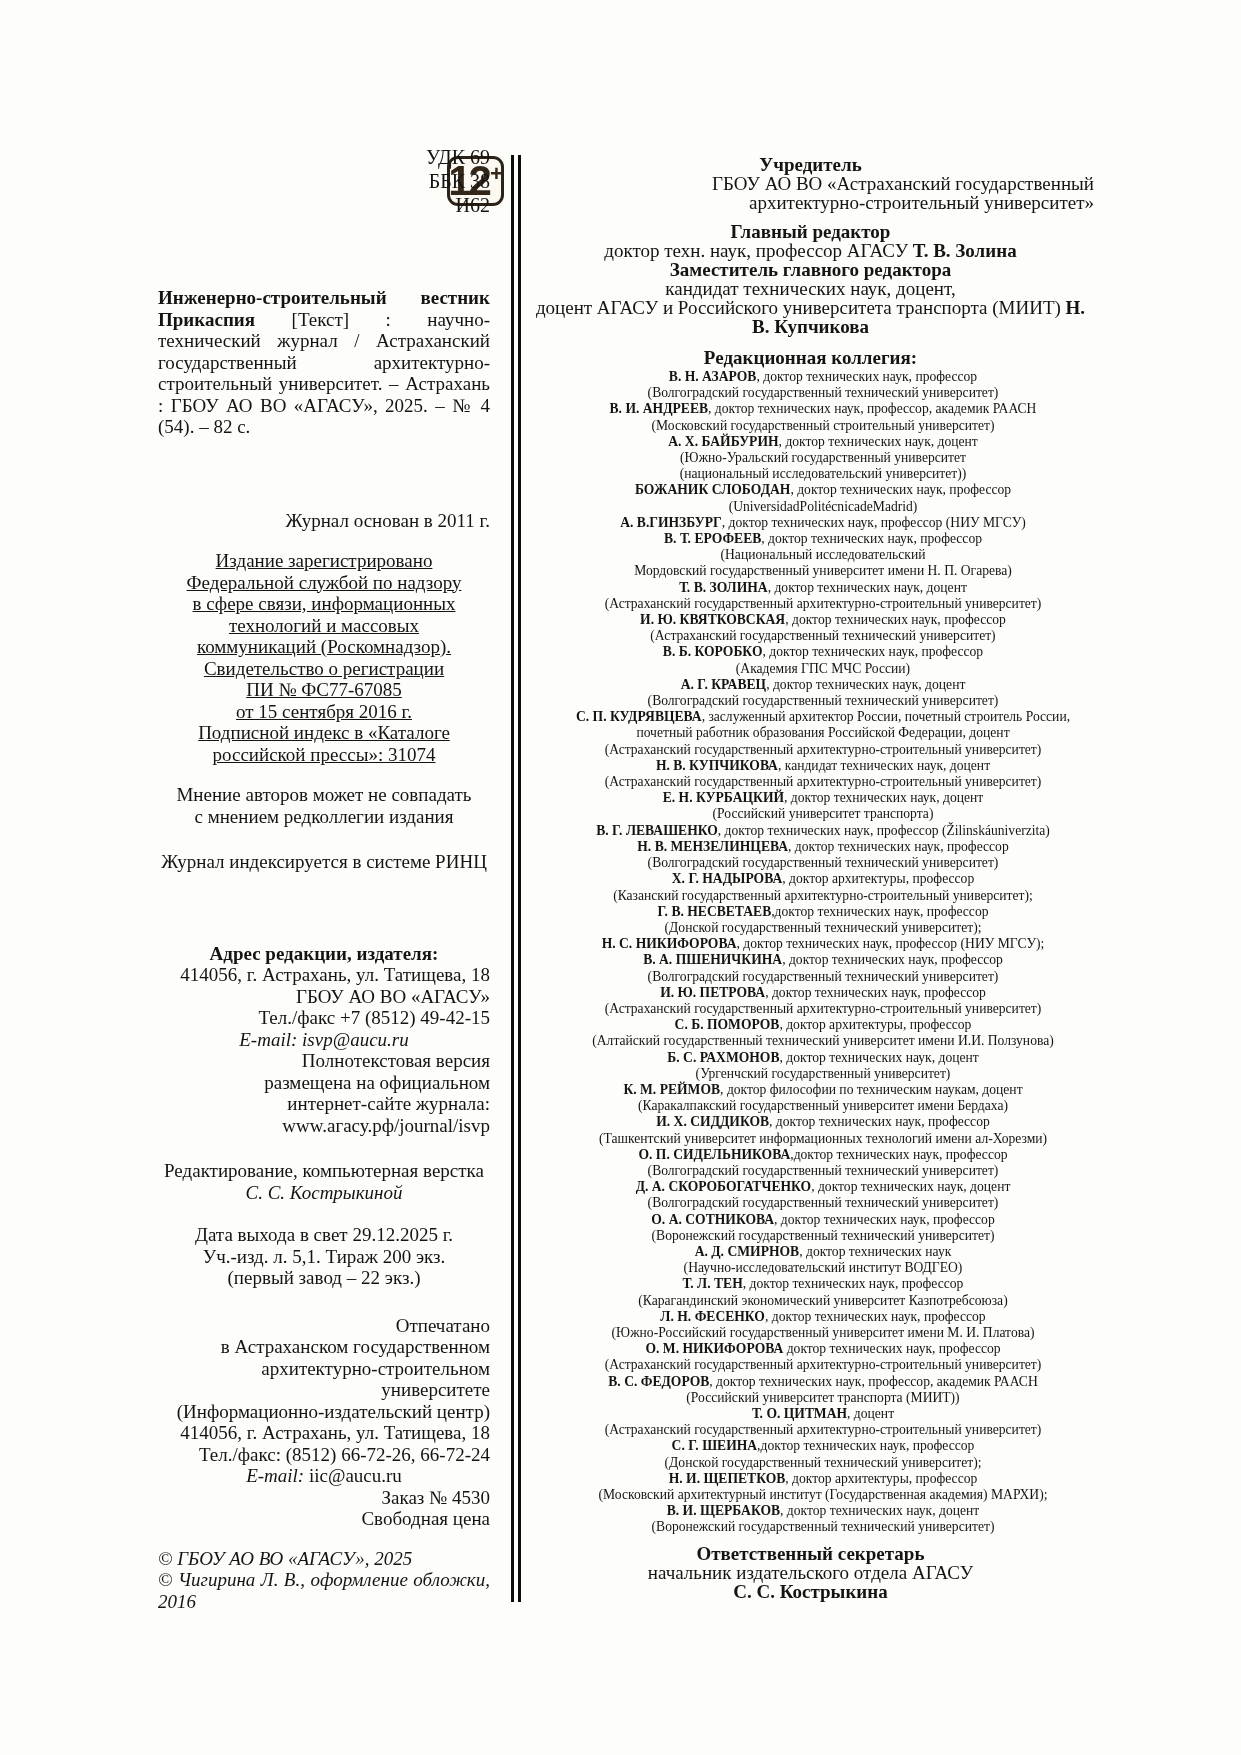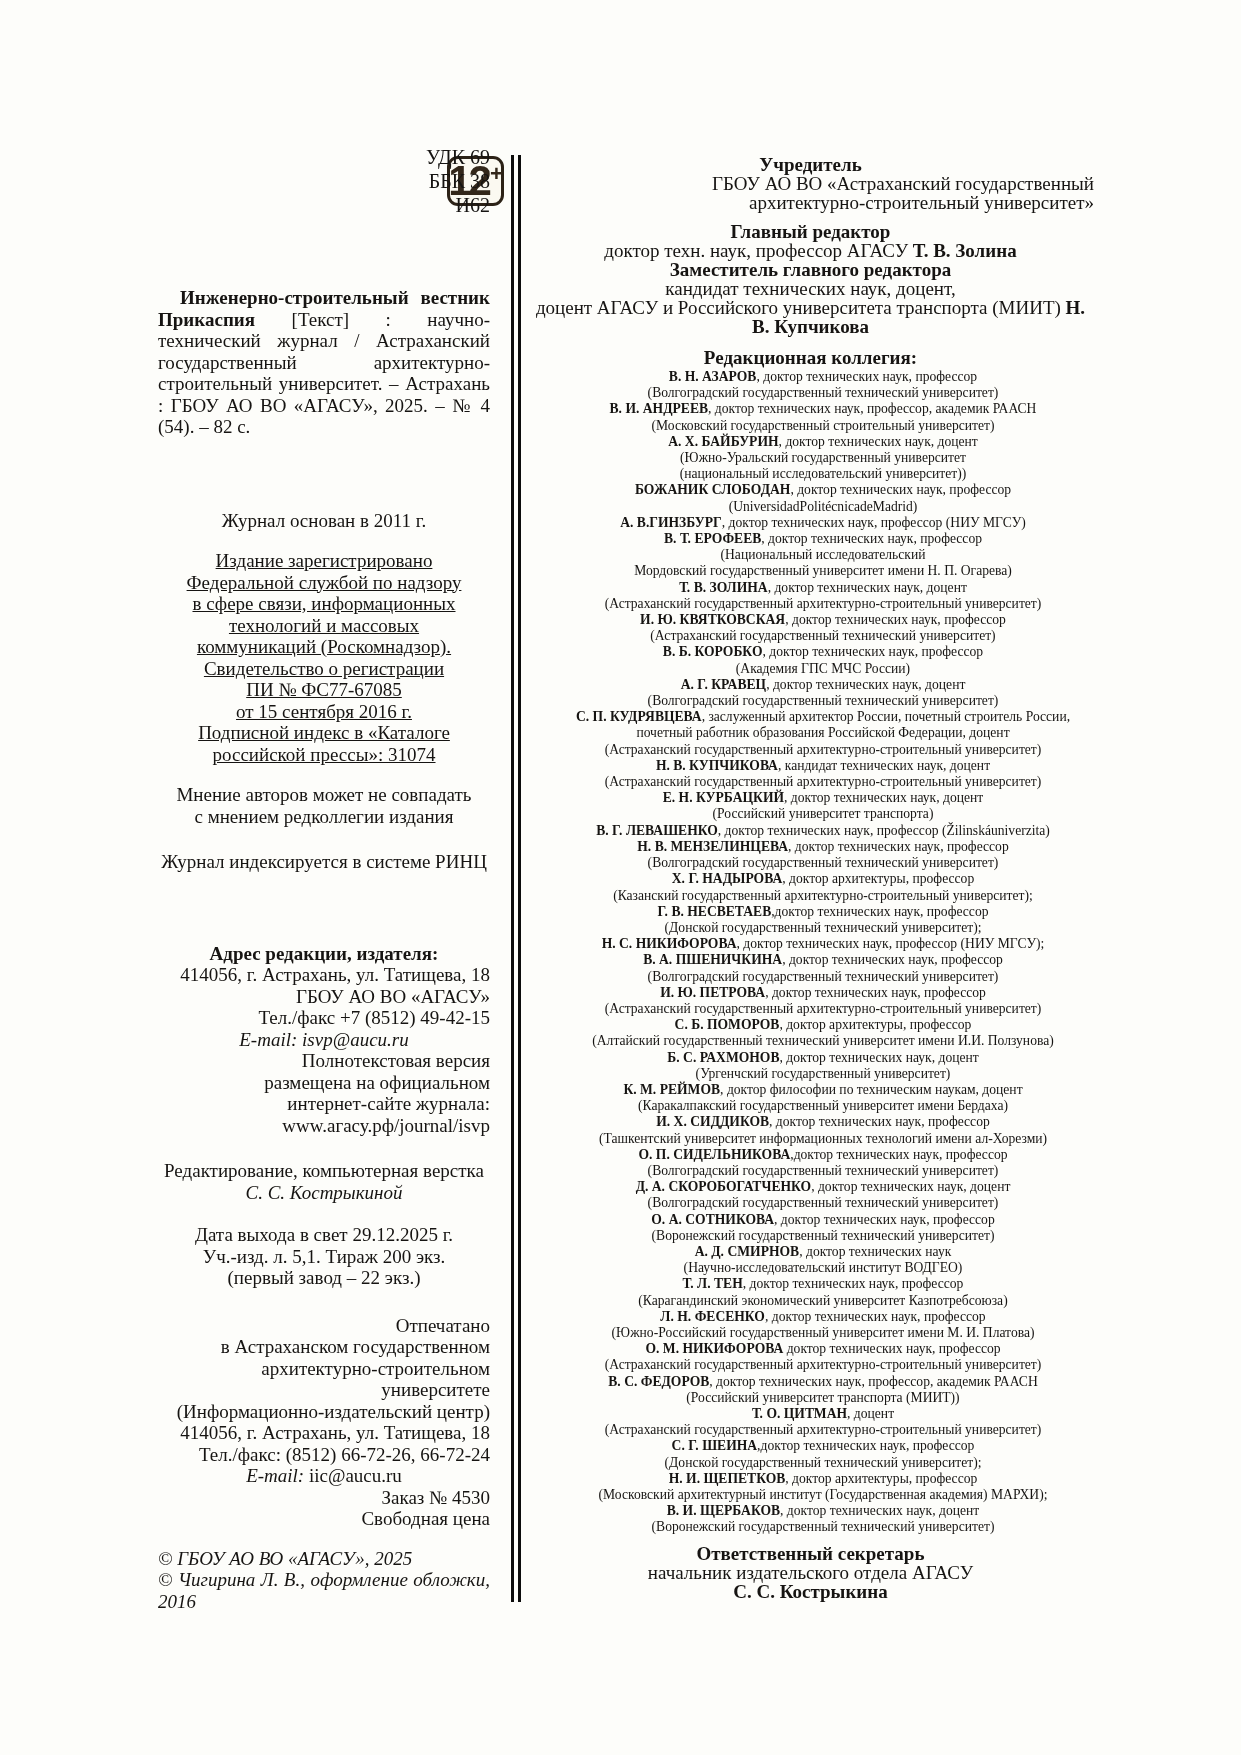--- a/index.html
+++ b/index.html
@@ -12,23 +12,23 @@
     -webkit-font-smoothing:antialiased;
   }
   .prewrap{white-space:pre-line;text-align:right;}
   
   .left-col{
     position:absolute;left:158px;top:145px;width:332px;
     font-size:19px;line-height:21.5px;
   }
   .udk{line-height:24px;font-size:20px;}
   .biblio{margin-top:70px;text-align:justify;}
-  .biblio b{font-weight:bold;margin-left:22px;}
+  .biblio b{font-weight:bold;}
   .center{text-align:center;}
-  .founded{margin-top:72px;}
+  .founded{margin-top:72px;text-align:right;}
   .registration{margin-top:19px;text-decoration:underline;}
   .opinion{margin-top:19px;}
   .indexing{margin-top:24px;}
   .address{margin-top:70px;}
   .address .ttl{font-weight:bold;}
   .editing{margin-top:24px;}
   .release{margin-top:21px;}
   .printed{margin-top:26px;}
   .copyright{margin-top:18px;text-align:justify;font-style:italic;}
   .em{font-style:italic;}

